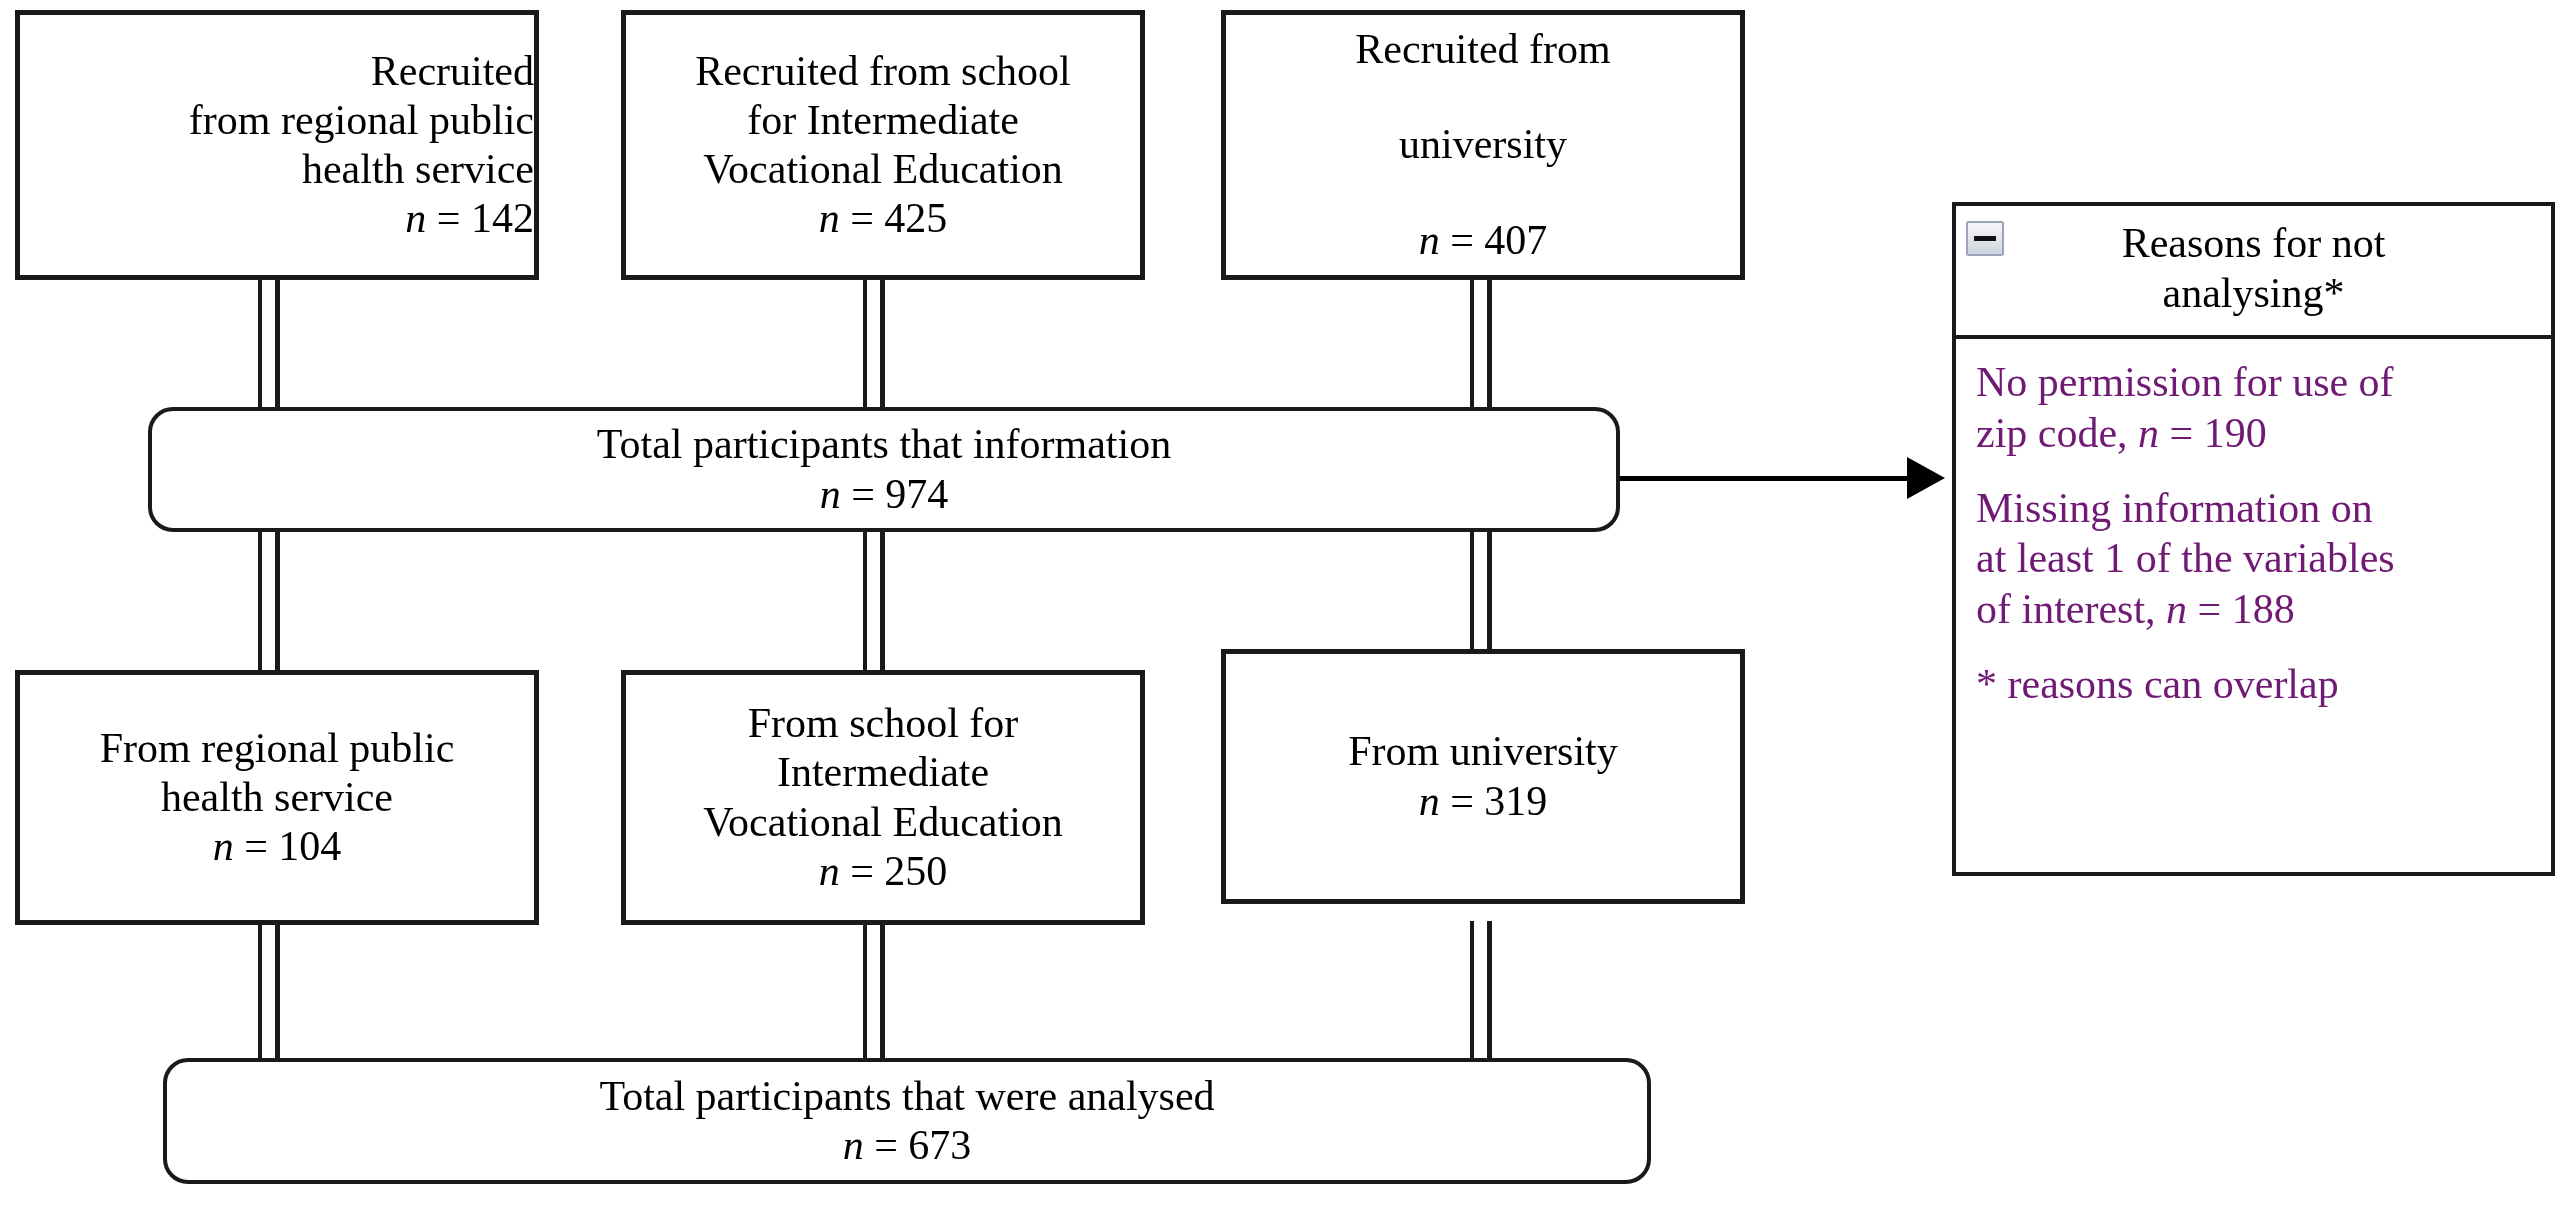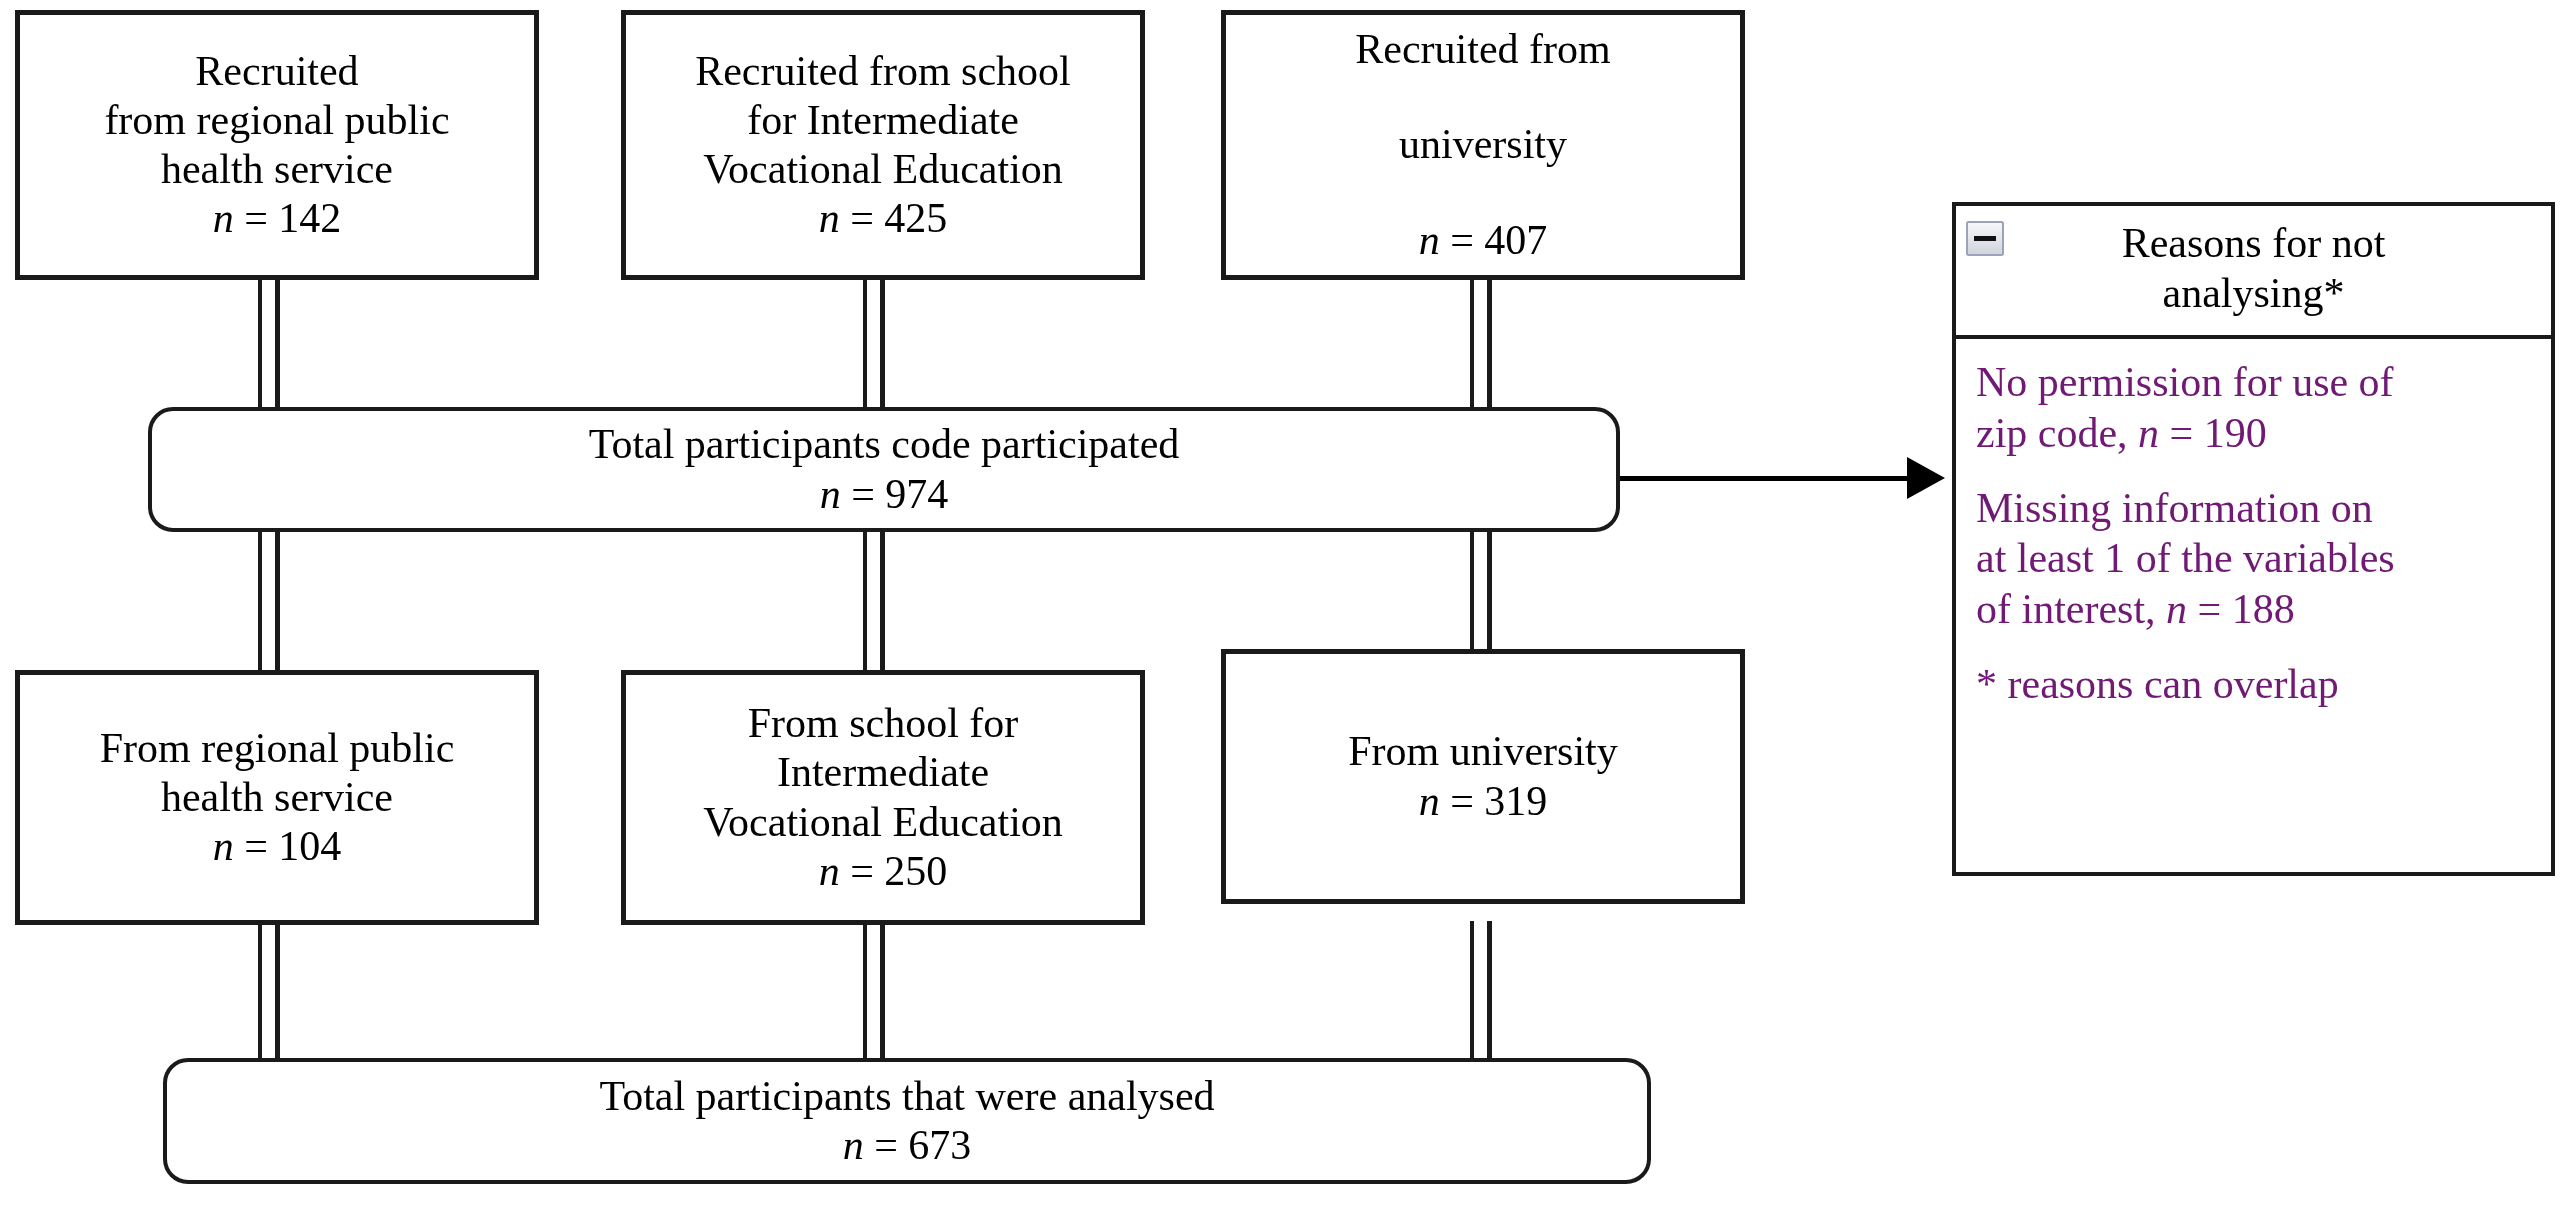--- a/index.html
+++ b/index.html
@@ -139,21 +139,21 @@
   }
   .panel-body p.last {
     margin-bottom: 0;
   }
 </style>
 </head>
 <body>
 
 <div id="canvas">
 
-  <div class="node" style="left:15px; top:10px; width:524px; height:270px; font-size:42px;">
+  <div class="node" style="left:15px; top:10px; width:524px; height:270px; font-size:42px;align-items:flex-end;">
     <span class="line">Recruited</span>
     <span class="line">from regional public</span>
     <span class="line">health service</span>
     <span class="nline"><i class="ital">n</i> = <span>142</span></span>
   </div>
 
   <div class="node" style="left:621px; top:10px; width:524px; height:270px; font-size:42px;">
     <span class="line">Recruited from school</span>
     <span class="line">for Intermediate</span>
     <span class="line">Vocational Education</span>
@@ -164,21 +164,21 @@
     <span class="line">Recruited from</span>
     <span class="line">university</span>
     <span class="nline"><i class="ital">n</i> = <span>407</span></span>
   </div>
 
   <div class="connector" style="left:258px; top:276px; width:21.6px; height:140px;"></div>
   <div class="connector" style="left:863px; top:276px; width:21.6px; height:140px;"></div>
   <div class="connector" style="left:1470px; top:276px; width:21.6px; height:140px;"></div>
 
   <div class="node rounded" style="left:148px; top:407px; width:1472px; height:125px; font-size:42px;">
-    <span class="line">Total participants code participated</span>
+    <span class="line">Total participants that information</span>
     <span class="nline"><i class="ital">n</i> = <span>974</span></span>
   </div>
 
   <div class="arrow-line" style="left:1620px; top:476px; width:287px;"></div>
   <div class="arrow-head" style="left:1907px; top:457px;"></div>
 
   <div class="connector" style="left:258px; top:527px; width:21.6px; height:150px;"></div>
   <div class="connector" style="left:863px; top:527px; width:21.6px; height:150px;"></div>
   <div class="connector" style="left:1470px; top:527px; width:21.6px; height:150px;"></div>
 

